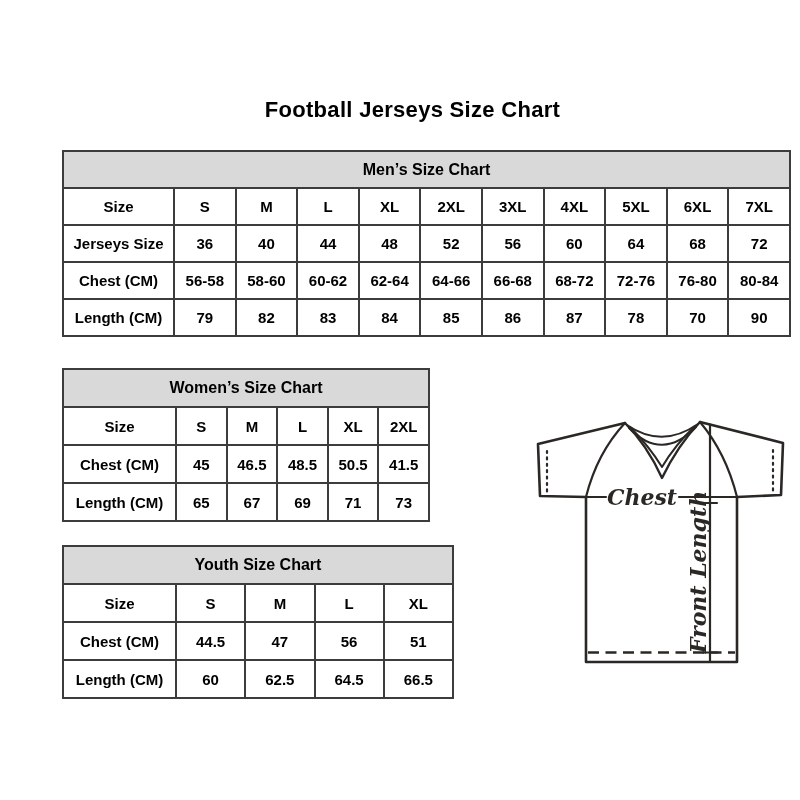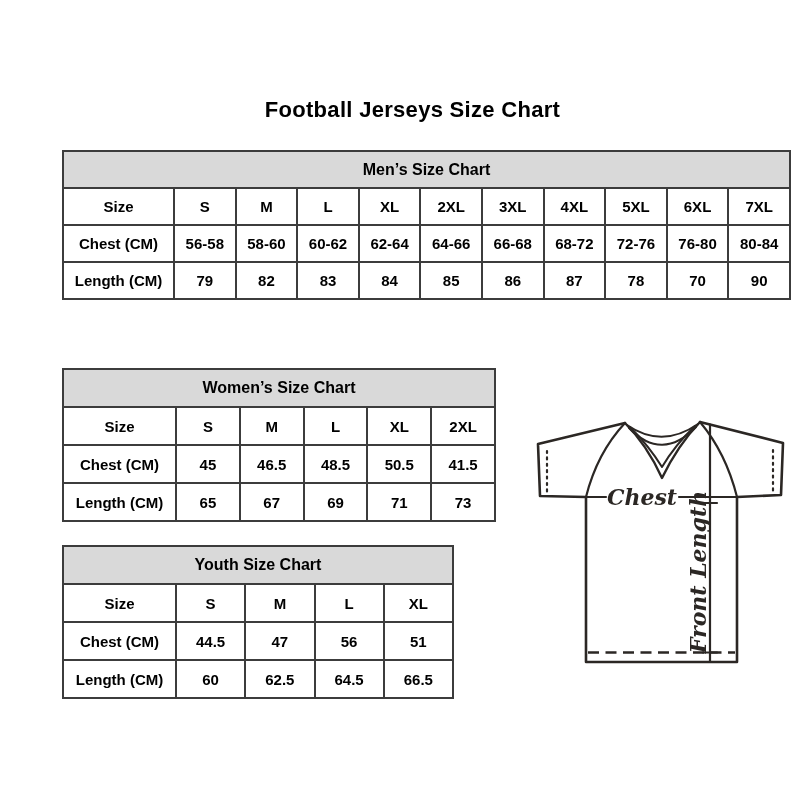--- a/index.html
+++ b/index.html
@@ -13,21 +13,21 @@
     width:800px;height:800px;overflow:hidden;position:relative;
     background:#ffffff;font-family:"Liberation Sans",sans-serif;color:var(--ink);
   }
   .page{position:absolute;inset:0;margin-left:25px;}
   .page-title{
     position:absolute;top:97px;left:0;width:100%;
     text-align:center;font-size:22px;font-weight:bold;letter-spacing:.3px;
   }
   .tbl-wrap{position:absolute;}
   .wrap-mens{left:37px;top:150px;width:729px;}
-  .wrap-womens{left:37px;top:368px;width:434px;}
+  .wrap-womens{left:37px;top:368px;width:368px;}
   .wrap-youth{left:37px;top:545px;width:392px;}
   table.tbl{
     border-collapse:collapse;table-layout:fixed;width:100%;
     font-weight:bold;color:var(--ink);
   }
   .tbl td{
     border:2px solid var(--border);
     text-align:center;vertical-align:middle;
     font-size:15px;padding:0;overflow:hidden;white-space:nowrap;
   }
@@ -70,20 +70,33 @@
             <td>S</td>
             <td>M</td>
             <td>L</td>
             <td>XL</td>
             <td>2XL</td>
             <td>3XL</td>
             <td>4XL</td>
             <td>5XL</td>
             <td>6XL</td>
             <td>7XL</td>
+          </tr>
+          <tr>
+            <td>Jerseys Size</td>
+            <td>36</td>
+            <td>40</td>
+            <td>44</td>
+            <td>48</td>
+            <td>52</td>
+            <td>56</td>
+            <td>60</td>
+            <td>64</td>
+            <td>68</td>
+            <td>72</td>
           </tr>
           <tr>
             <td>Chest (CM)</td>
             <td>56-58</td>
             <td>58-60</td>
             <td>60-62</td>
             <td>62-64</td>
             <td>64-66</td>
             <td>66-68</td>
             <td>68-72</td>

